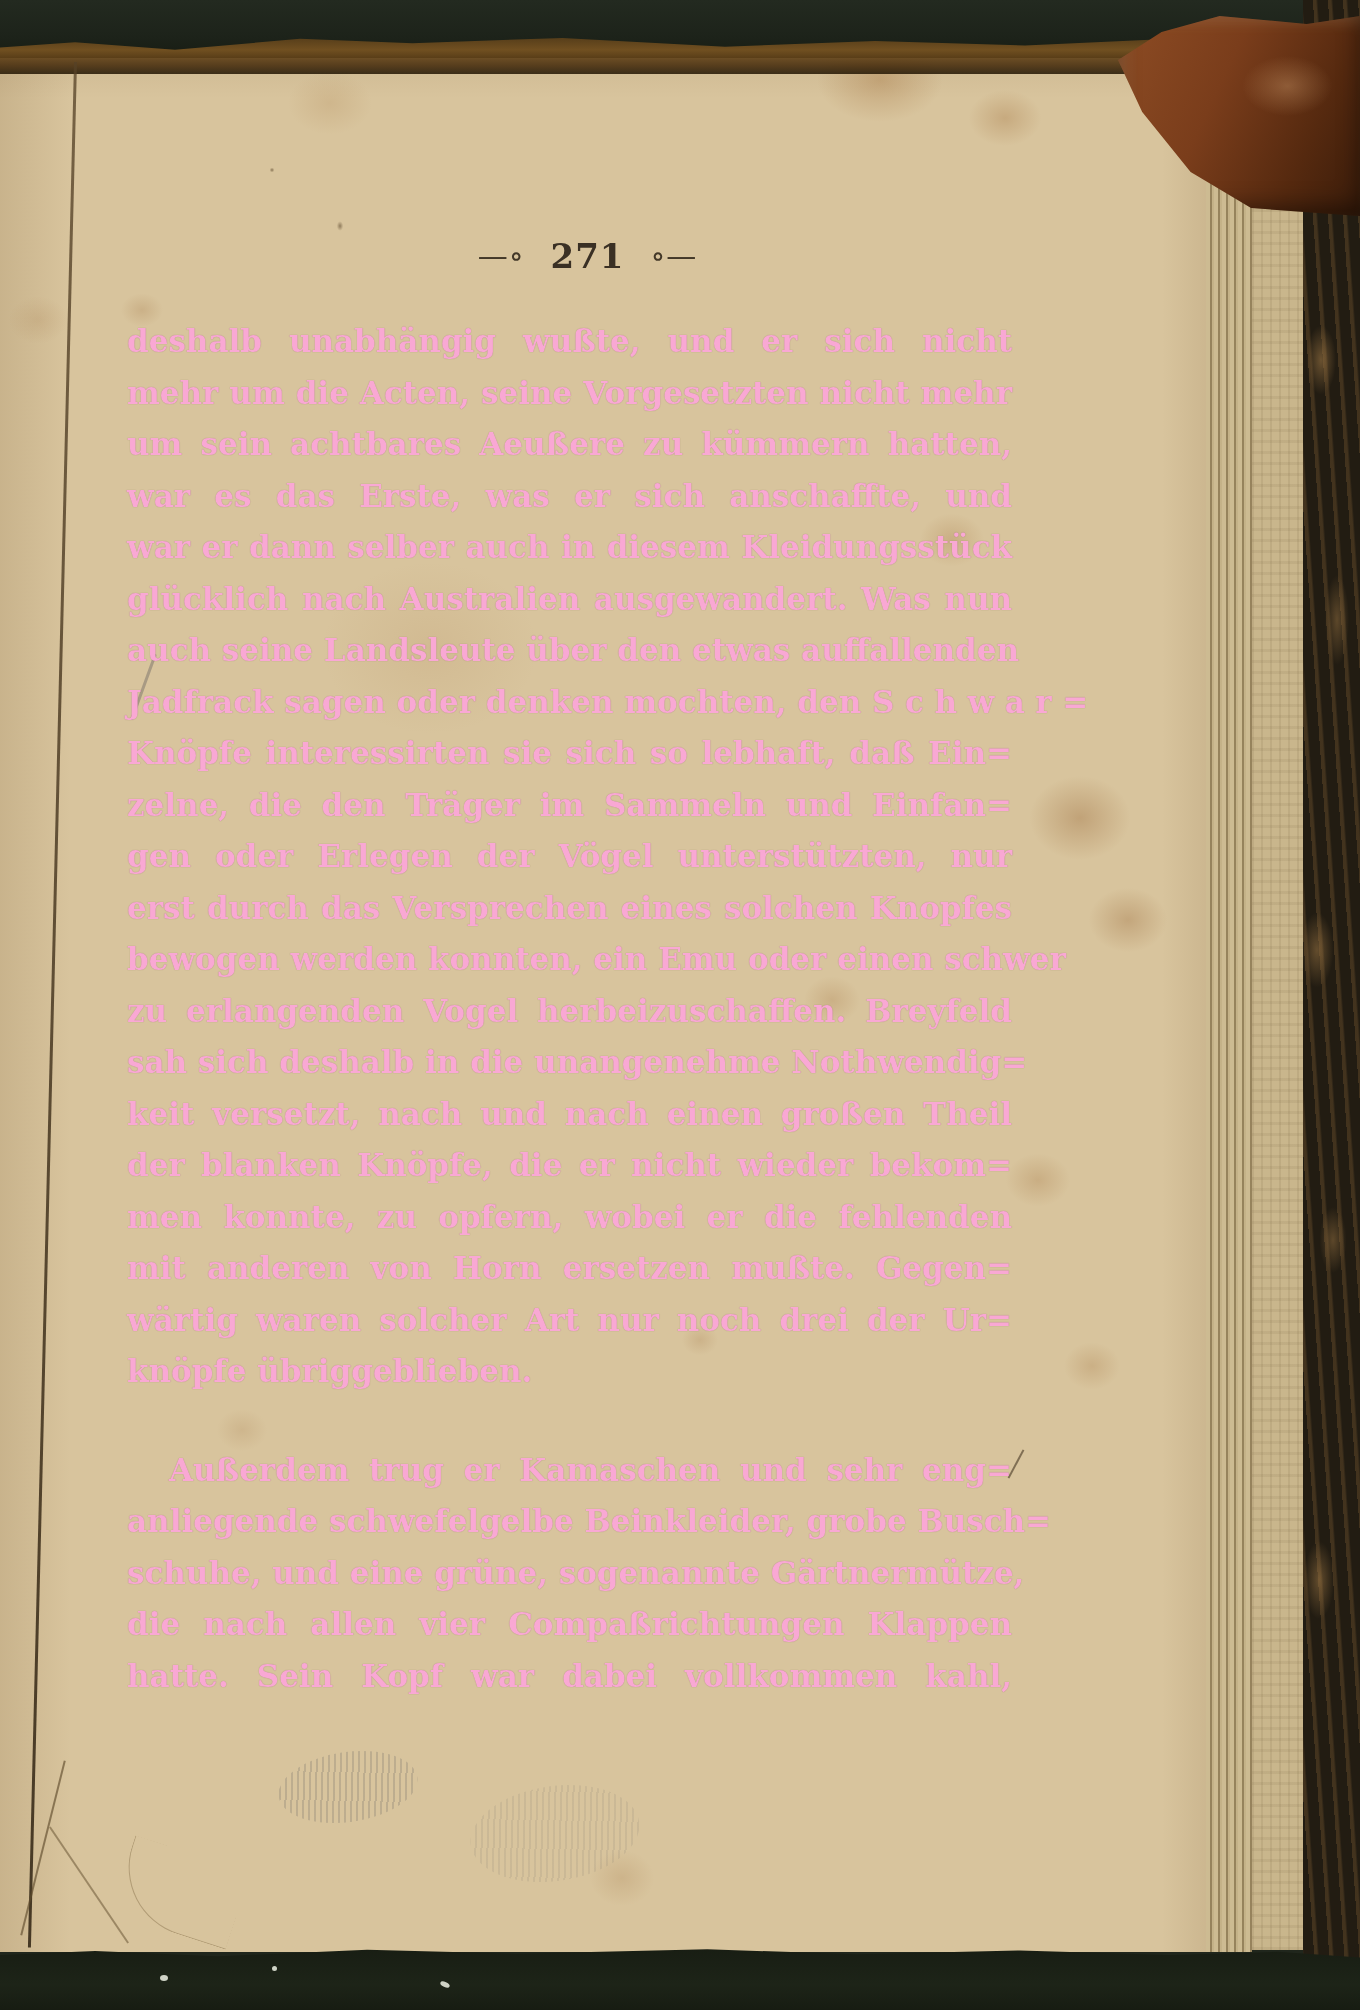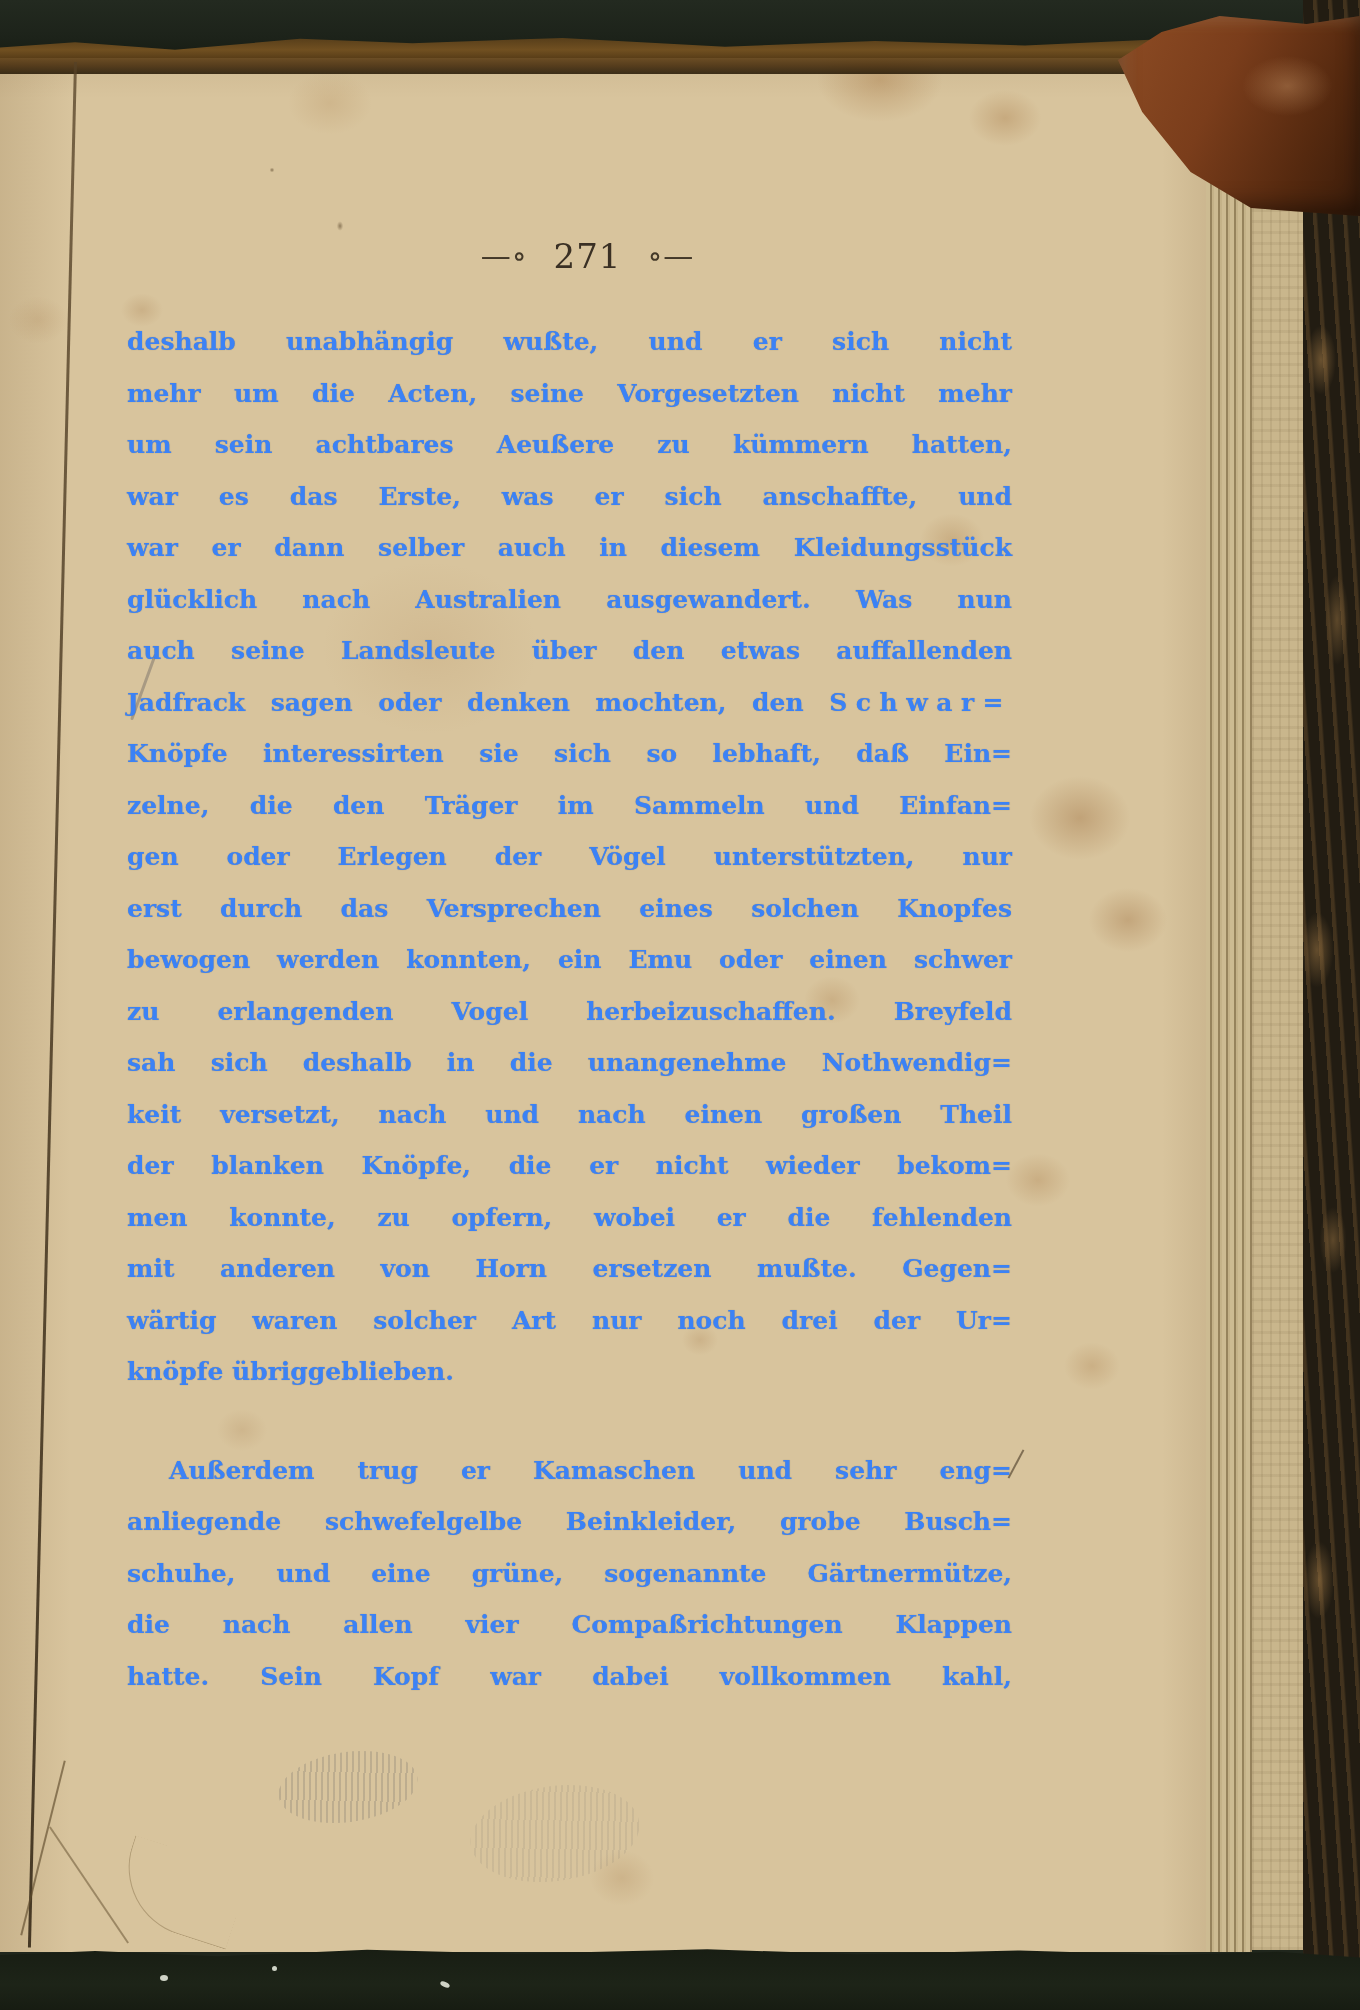--- a/index.html
+++ b/index.html
@@ -128,24 +128,24 @@
     background:rgba(70,55,35,.6);transform:rotate(28deg);
   }
 
   
   .hdr{
     position:absolute;left:127px;top:234px;width:885px;height:46px;
     text-align:center;color:#3a3024;font-size:34px;line-height:44px;
     letter-spacing:1px;padding-left:36px;box-sizing:border-box;
   }
   .hdr .orn{font-size:30px;vertical-align:2px;color:#433828;}
-  .hdr .pnum{margin:0 26px;font-weight:normal;}
+  .hdr .pnum{margin:0 26px;font-weight:bold;}
   .text{
     position:absolute;left:127px;top:316px;width:885px;
-    color:#3b82f6;font-size:25px;line-height:51.5px;font-weight:bold;
+    color:#f9a8d4;font-size:31px;line-height:51.5px;font-weight:bold;
     text-shadow:0 0 1px rgba(52,42,26,.35);
   }
   .tline{
     text-align:justify;text-align-last:justify;white-space:nowrap;
   }
   .tline.noj{text-align-last:left;}
   .tline.ind{padding-left:42px;margin-top:47px;}
   .sperr{letter-spacing:.34em;}
 </style>
 </head>

